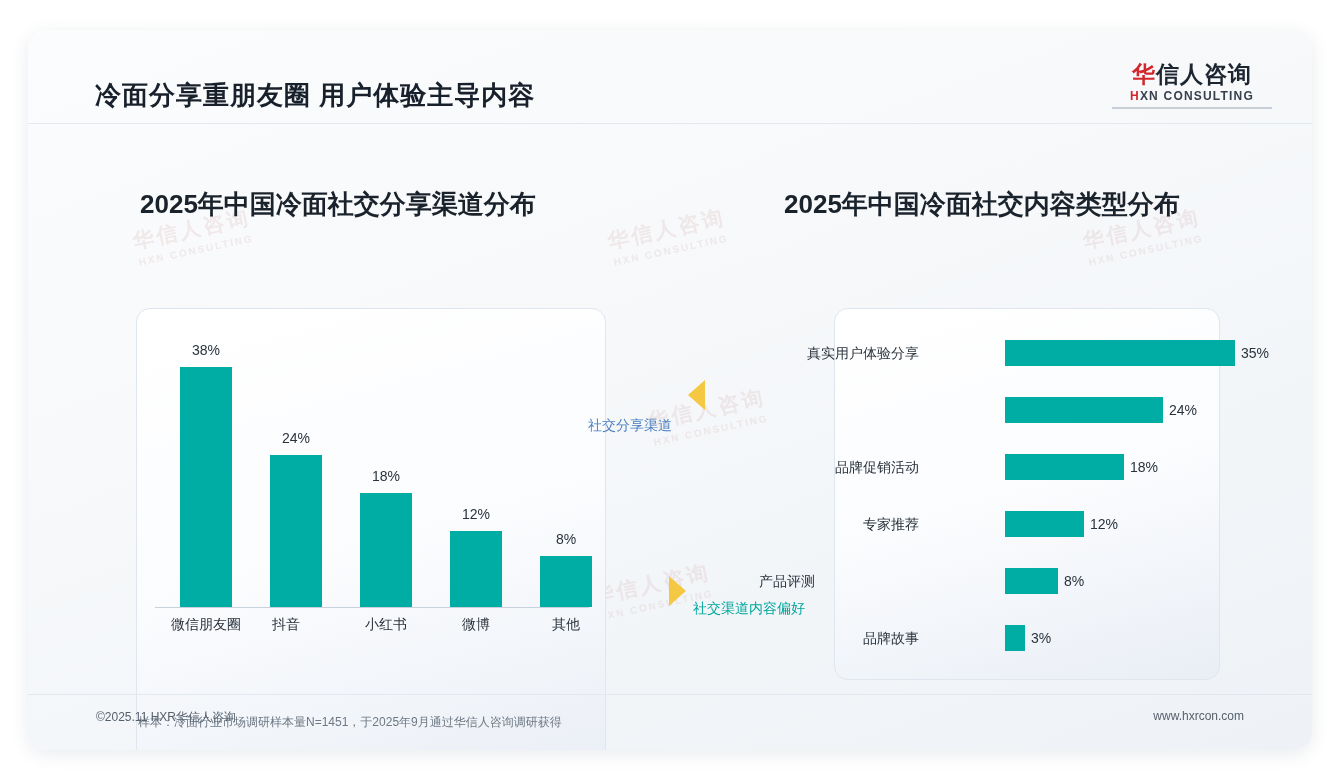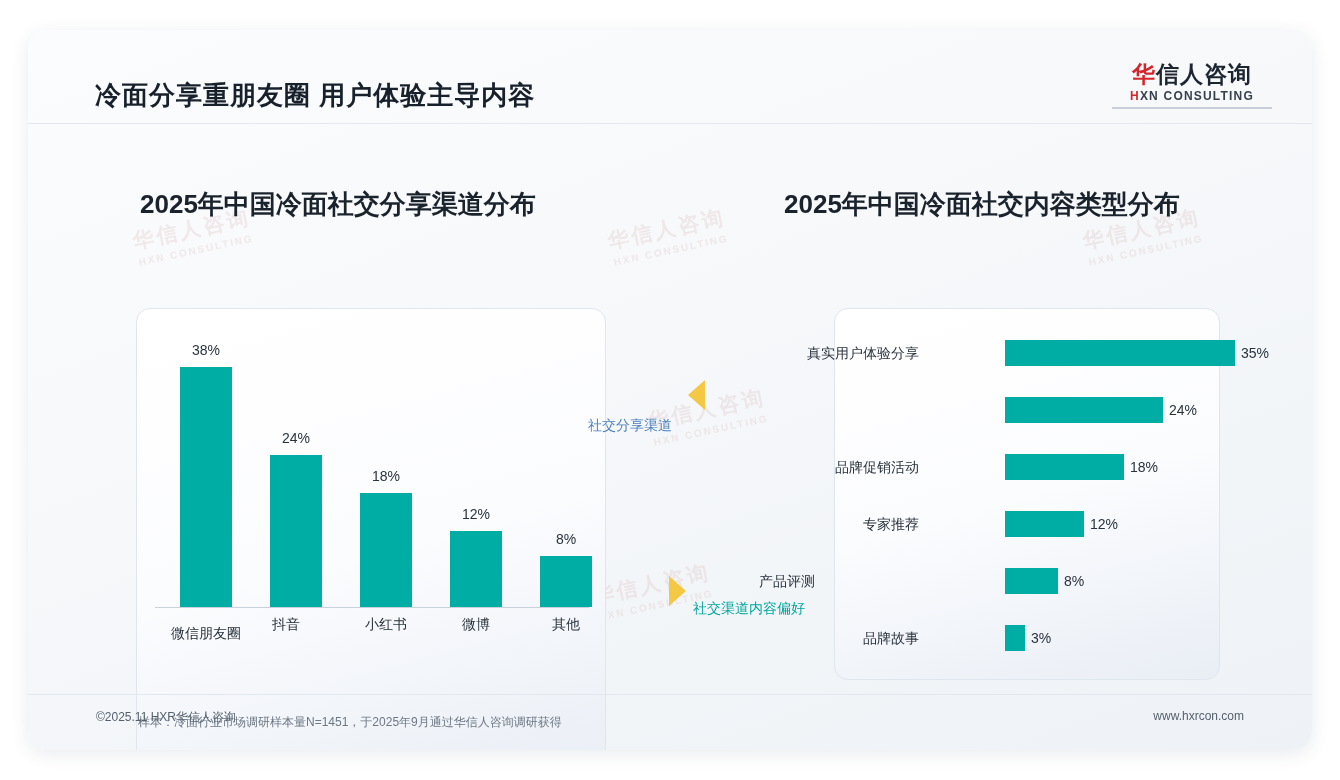--- a/index.html
+++ b/index.html
@@ -274,21 +274,21 @@
       <div class="vbar" style="left:313px; width:52px; height:76px;"></div>
       <div class="vbar" style="left:403px; width:52px; height:51px;"></div>
     </div>
 
     <div class="vbar-label" style="left:43px; top:33px; width:52px;">38%</div>
     <div class="vbar-label" style="left:133px; top:121px; width:52px;">24%</div>
     <div class="vbar-label" style="left:223px; top:159px; width:52px;">18%</div>
     <div class="vbar-label" style="left:313px; top:197px; width:52px;">12%</div>
     <div class="vbar-label" style="left:403px; top:222px; width:52px;">8%</div>
 
-    <div class="vcat-label" style="left:21px; top:307px; width:96px;margin-top:9px;">微信朋友圈</div>
+    <div class="vcat-label" style="left:21px; top:307px; width:96px;">微信朋友圈</div>
     <div class="vcat-label" style="left:101px; top:307px; width:96px;">抖音</div>
     <div class="vcat-label" style="left:201px; top:307px; width:96px;">小红书</div>
     <div class="vcat-label" style="left:291px; top:307px; width:96px;">微博</div>
     <div class="vcat-label" style="left:381px; top:307px; width:96px;">其他</div>
   </div>
 
   <div class="tri tri-left" style="left:660px; top:350px;"></div>
   <div class="mid-note" style="left:560px; top:387px;">社交分享渠道</div>
 
   <div class="tri tri-right" style="left:641px; top:546px;"></div>

